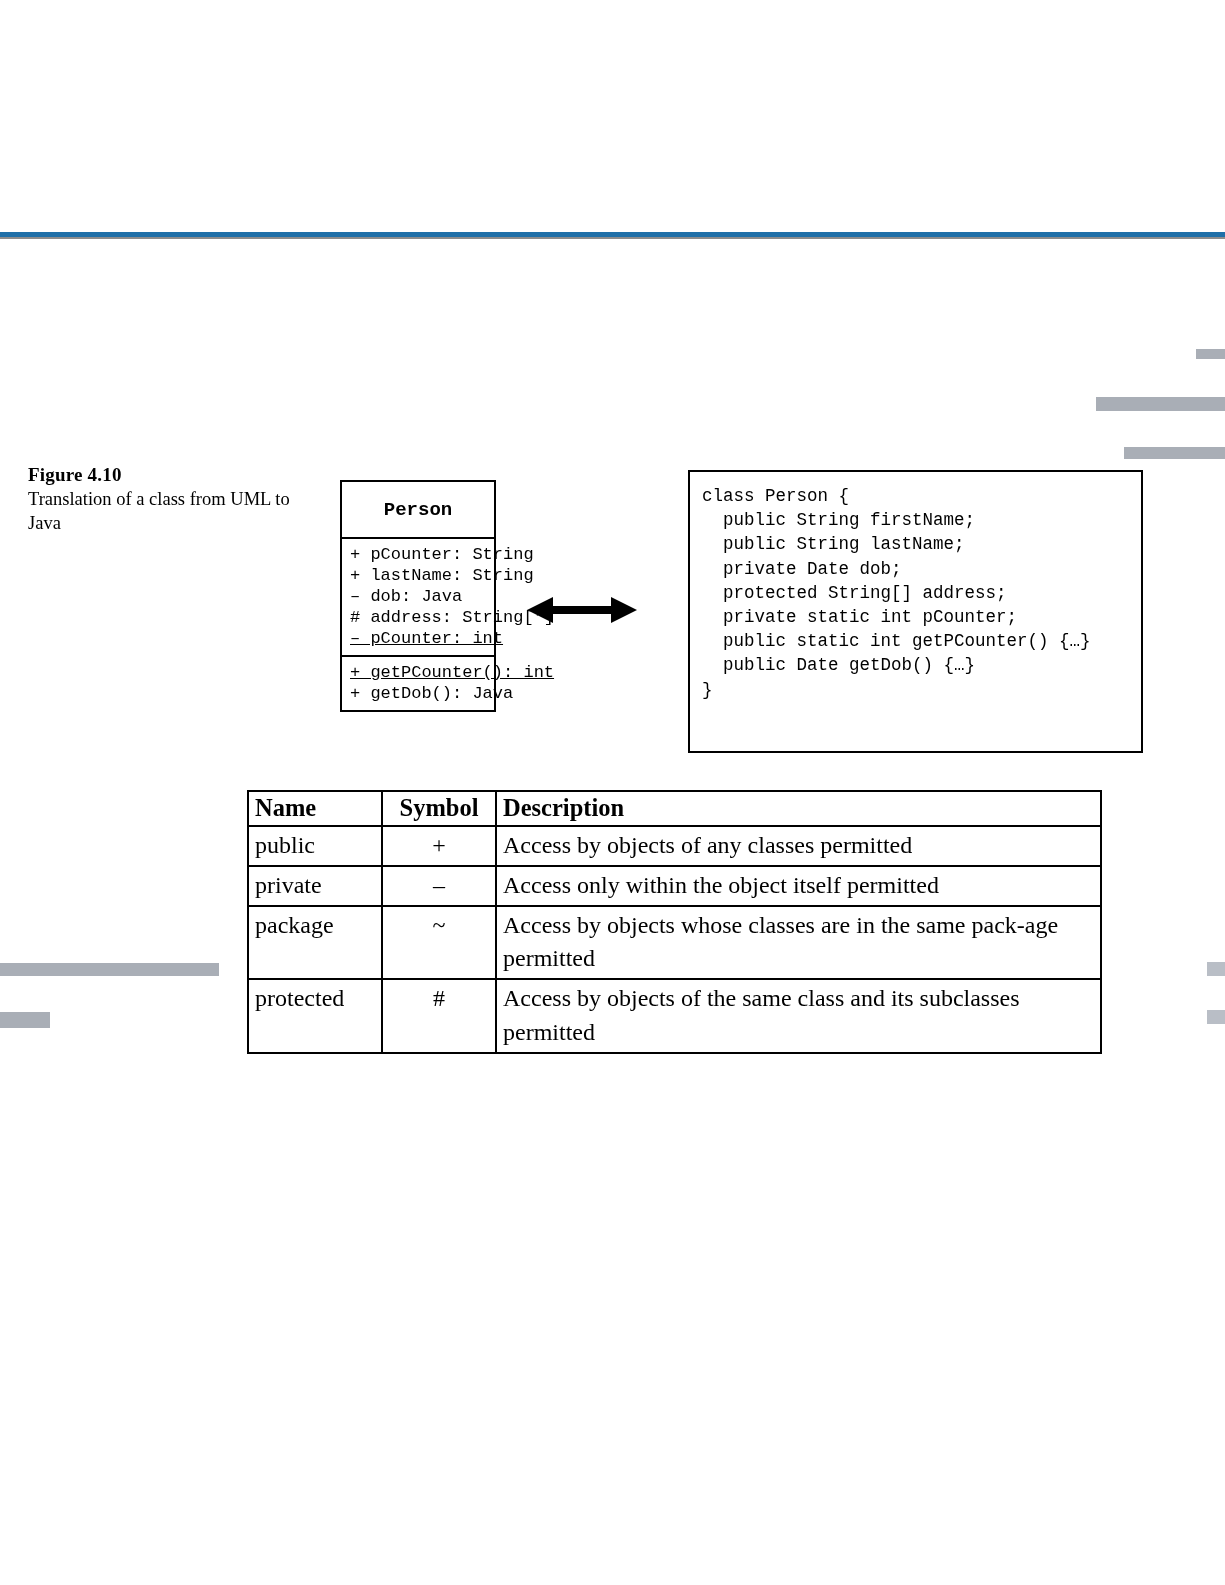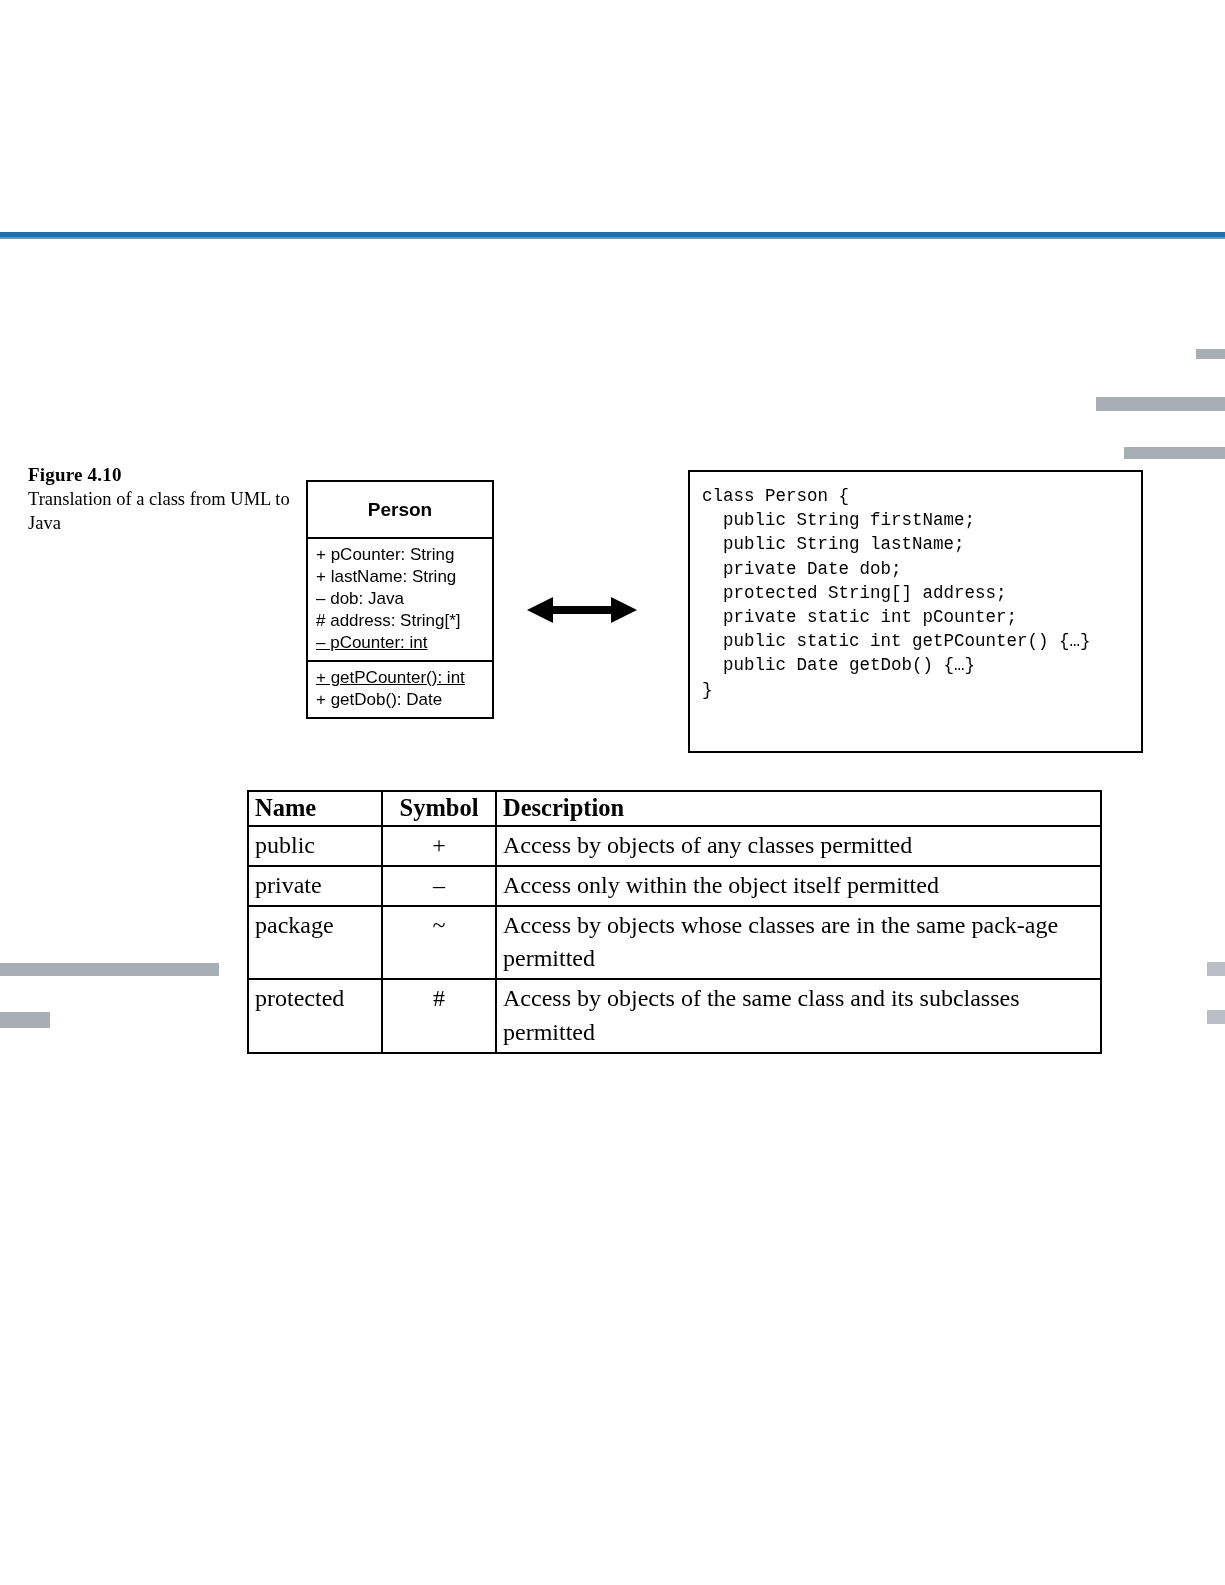--- a/index.html
+++ b/index.html
@@ -61,26 +61,26 @@
     letter-spacing: .2px;
   }
   .caption-text {
     font-size: 18.5px;
     display: block;
   }
 
   
   .uml-box {
     position: absolute;
-    left: 306px;
+    left: 340px;
     top: 480px;
-    width: 188px;
+    width: 156px;
     border: 2px solid #000;
     background: #fff;
-    font-family: Liberation Sans, sans-serif;
+    font-family: Liberation Mono, monospace;
     box-sizing: border-box;
   }
   .uml-name {
     text-align: center;
     font-weight: bold;
     font-size: 19px;
     padding: 17px 0 16px 0;
     border-bottom: 2px solid #000;
   }
   .uml-section {
@@ -175,21 +175,21 @@
   <div class="uml-name">Person</div>
   <div class="uml-section uml-attrs">
     <div class="uml-row">+ pCounter: String</div>
     <div class="uml-row">+ lastName: String</div>
     <div class="uml-row">– dob: Java</div>
     <div class="uml-row"># address: String[*]</div>
     <div class="uml-row static">– pCounter: int</div>
   </div>
   <div class="uml-section uml-ops">
     <div class="uml-row static">+ getPCounter(): int</div>
-    <div class="uml-row">+ getDob(): Date</div>
+    <div class="uml-row">+ getDob(): Java</div>
   </div>
 </div>
 
 <div class="arrow-wrap">
   <svg width="110" height="40" viewBox="0 0 110 40">
     <polygon points="0,20 26,7 26,33" fill="#000"></polygon>
     <polygon points="110,20 84,7 84,33" fill="#000"></polygon>
     <rect x="24" y="16" width="62" height="8" fill="#000"></rect>
   </svg>
 </div>

